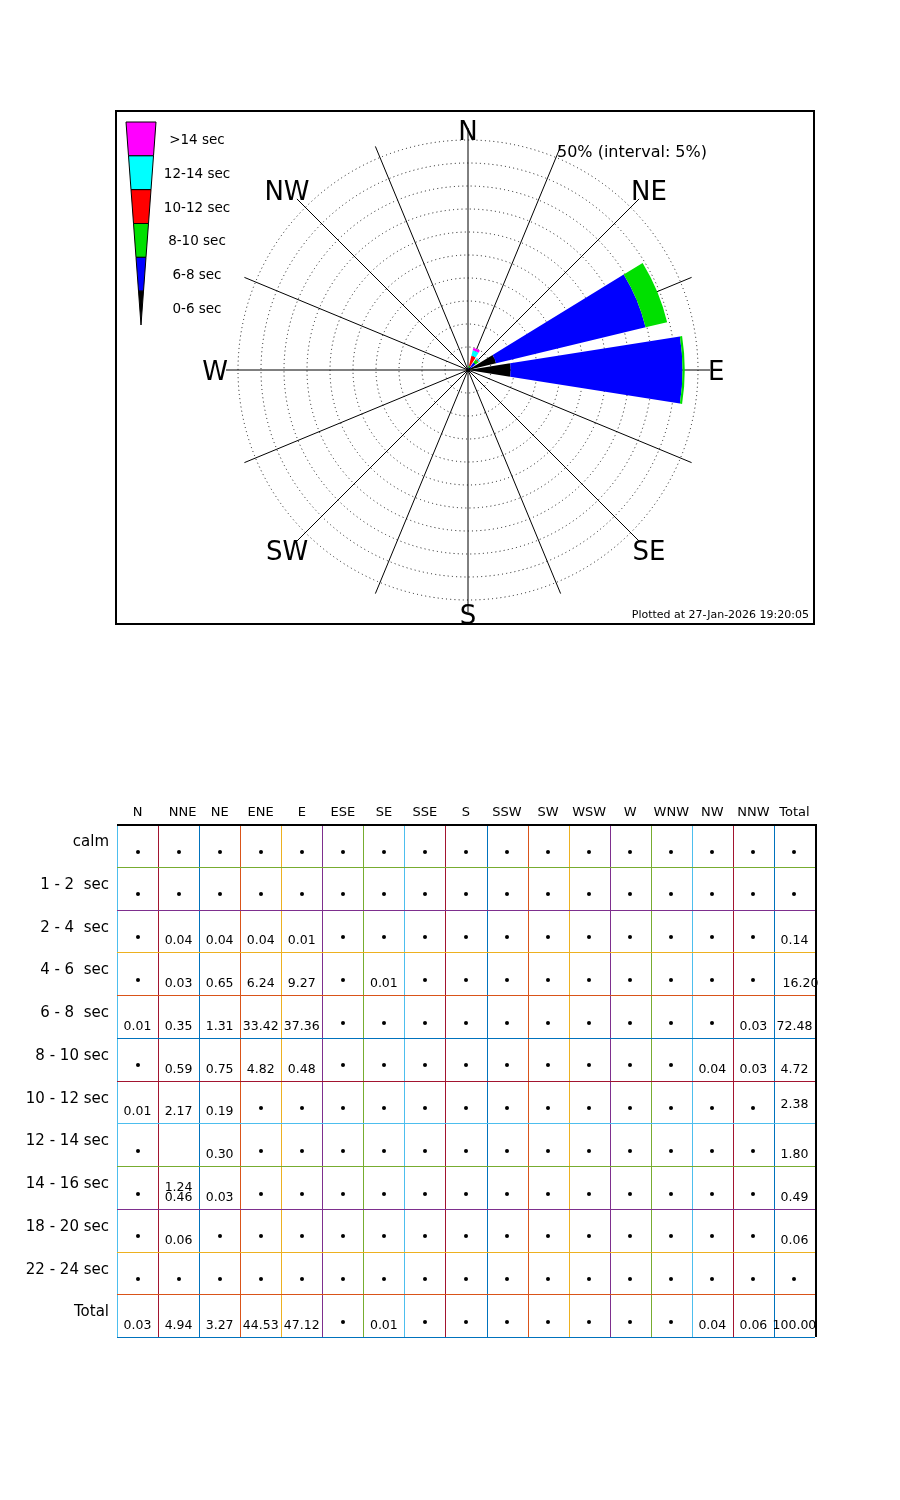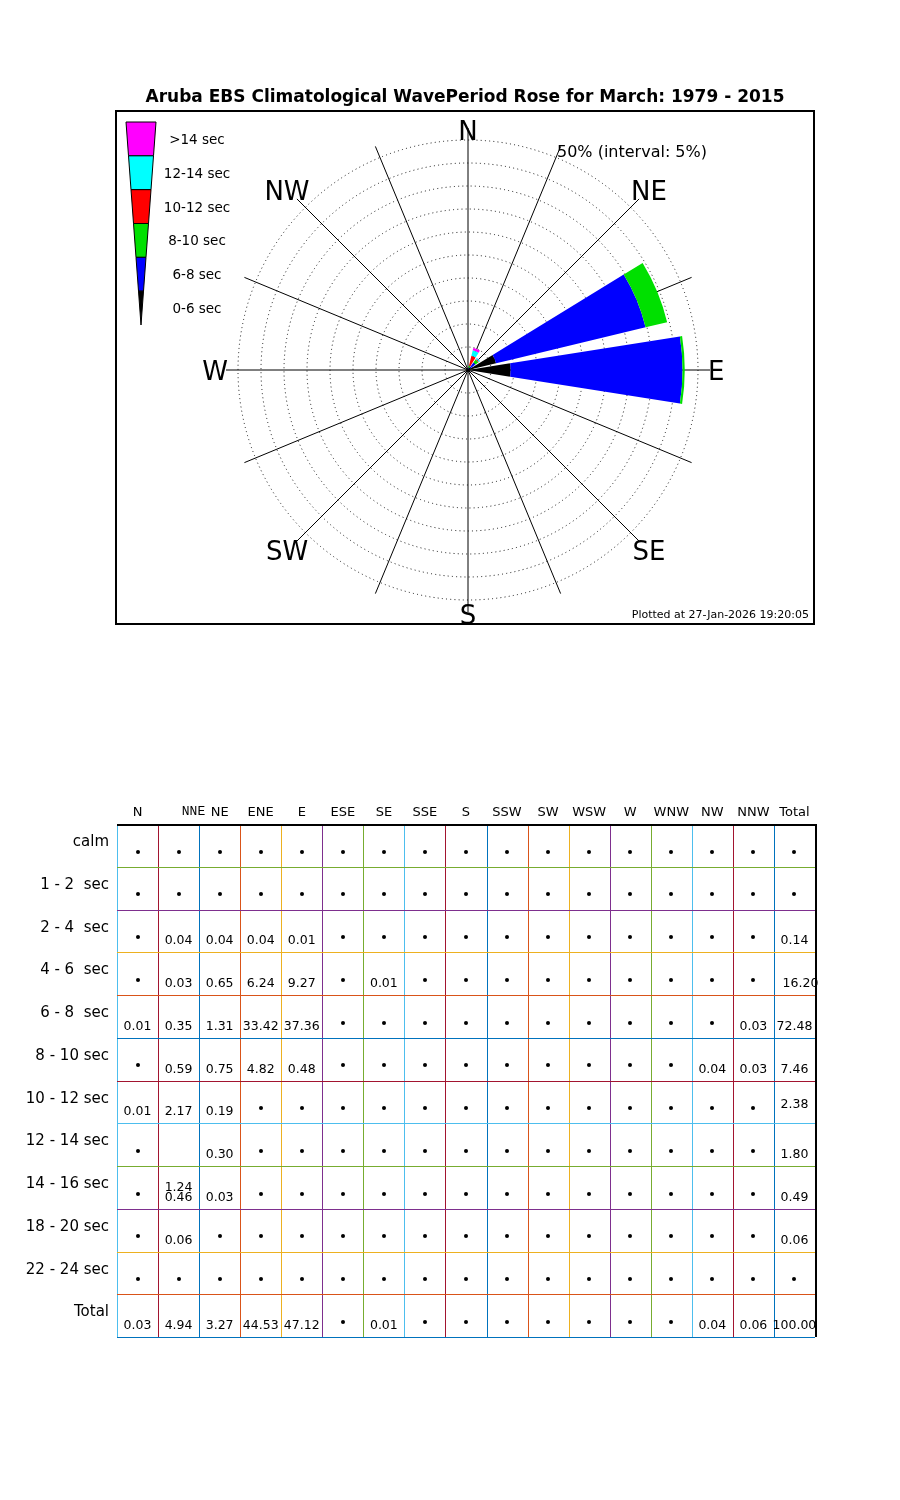--- a/index.html
+++ b/index.html
@@ -24,21 +24,20 @@
              font-size:15px;color:#000;white-space:pre;}
   .cell-val{position:absolute;height:17px;line-height:17px;text-align:center;
             font-size:12.5px;color:#000;white-space:nowrap;}
   .zero-dot{position:absolute;width:4px;height:4px;border-radius:50%;background:#000;}
 </style>
 </head>
 <body>
 
 <div class="canvas">
 
-  <div id="rose-title" class="abs">Aruba EBS Climatological WavePeriod Rose for March: 1979 - 2015</div>
 
   <div id="plot-frame" class="abs">
     <svg id="rose-svg" width="696" height="511" viewBox="0 0 696 511">
         <circle cx="351" cy="258" r="23" fill="none" stroke="#000" stroke-width="0.9" stroke-dasharray="1 3.2"></circle>
         <circle cx="351" cy="258" r="46" fill="none" stroke="#000" stroke-width="0.9" stroke-dasharray="1 3.2"></circle>
         <circle cx="351" cy="258" r="69" fill="none" stroke="#000" stroke-width="0.9" stroke-dasharray="1 3.2"></circle>
         <circle cx="351" cy="258" r="92" fill="none" stroke="#000" stroke-width="0.9" stroke-dasharray="1 3.2"></circle>
         <circle cx="351" cy="258" r="115" fill="none" stroke="#000" stroke-width="0.9" stroke-dasharray="1 3.2"></circle>
         <circle cx="351" cy="258" r="138" fill="none" stroke="#000" stroke-width="0.9" stroke-dasharray="1 3.2"></circle>
         <circle cx="351" cy="258" r="161" fill="none" stroke="#000" stroke-width="0.9" stroke-dasharray="1 3.2"></circle>
@@ -137,21 +136,21 @@
       <div class="hline" style="top: 171px; background: rgb(217, 83, 25); height: 1px;"></div>
       <div class="hline" style="top: 214px; background: rgb(0, 114, 189); height: 1px;"></div>
       <div class="hline" style="top: 257px; background: rgb(162, 20, 47); height: 1px;"></div>
       <div class="hline" style="top: 299px; background: rgb(77, 190, 238); height: 1px;"></div>
       <div class="hline" style="top: 342px; background: rgb(119, 172, 48); height: 1px;"></div>
       <div class="hline" style="top: 385px; background: rgb(126, 47, 142); height: 1px;"></div>
       <div class="hline" style="top: 428px; background: rgb(237, 177, 32); height: 1px;"></div>
       <div class="hline" style="top: 470px; background: rgb(217, 83, 25); height: 1px;"></div>
       <div class="hline" style="top: 513px; background: rgb(0, 114, 189); height: 1px;"></div>
       <div class="col-header" style="left: -4px; width: 49.0588px;">N</div>
-      <div class="col-header" style="left: 52px; width: 49.0588px; font-family: Liberation Mono, monospace;">NNE</div>
+      <div class="col-header" style="left: 41px; width: 49.0588px;">NNE</div>
       <div class="col-header" style="left: 78.1176px; width: 49.0588px;">NE</div>
       <div class="col-header" style="left: 119.176px; width: 49.0588px;">ENE</div>
       <div class="col-header" style="left: 160.235px; width: 49.0588px;">E</div>
       <div class="col-header" style="left: 201.294px; width: 49.0588px;">ESE</div>
       <div class="col-header" style="left: 242.353px; width: 49.0588px;">SE</div>
       <div class="col-header" style="left: 283.412px; width: 49.0588px;">SSE</div>
       <div class="col-header" style="left: 324.471px; width: 49.0588px;">S</div>
       <div class="col-header" style="left: 365.529px; width: 49.0588px;">SSW</div>
       <div class="col-header" style="left: 406.588px; width: 49.0588px;">SW</div>
       <div class="col-header" style="left: 447.647px; width: 49.0588px; text-align: center;">WSW</div>
@@ -266,21 +265,21 @@
       <div class="zero-dot" style="left: 264.882px; top: 239.4px;"></div>
       <div class="zero-dot" style="left: 305.941px; top: 239.4px;"></div>
       <div class="zero-dot" style="left: 347px; top: 239.4px;"></div>
       <div class="zero-dot" style="left: 388.059px; top: 239.4px;"></div>
       <div class="zero-dot" style="left: 429.118px; top: 239.4px;"></div>
       <div class="zero-dot" style="left: 470.176px; top: 239.4px;"></div>
       <div class="zero-dot" style="left: 511.235px; top: 239.4px;"></div>
       <div class="zero-dot" style="left: 552.294px; top: 239.4px;"></div>
       <div class="cell-val" style="left: 570.824px; top: 235.5px; width: 49.0588px;">0.04</div>
       <div class="cell-val" style="left: 611.882px; top: 235.5px; width: 49.0588px;">0.03</div>
-      <div class="cell-val" style="left: 652.941px; top: 235.5px; width: 49.0588px;">7.46</div>
+      <div class="cell-val" style="left: 652.941px; top: 235.5px; width: 49.0588px;">4.72</div>
       <div class="cell-val" style="left: -4px; top: 278.25px; width: 49.0588px;">0.01</div>
       <div class="cell-val" style="left: 37.0588px; top: 278.25px; width: 49.0588px;">2.17</div>
       <div class="cell-val" style="left: 78.1176px; top: 278.25px; width: 49.0588px;">0.19</div>
       <div class="zero-dot" style="left: 141.706px; top: 282.15px;"></div>
       <div class="zero-dot" style="left: 182.765px; top: 282.15px;"></div>
       <div class="zero-dot" style="left: 223.824px; top: 282.15px;"></div>
       <div class="zero-dot" style="left: 264.882px; top: 282.15px;"></div>
       <div class="zero-dot" style="left: 305.941px; top: 282.15px;"></div>
       <div class="zero-dot" style="left: 347px; top: 282.15px;"></div>
       <div class="zero-dot" style="left: 388.059px; top: 282.15px;"></div>

